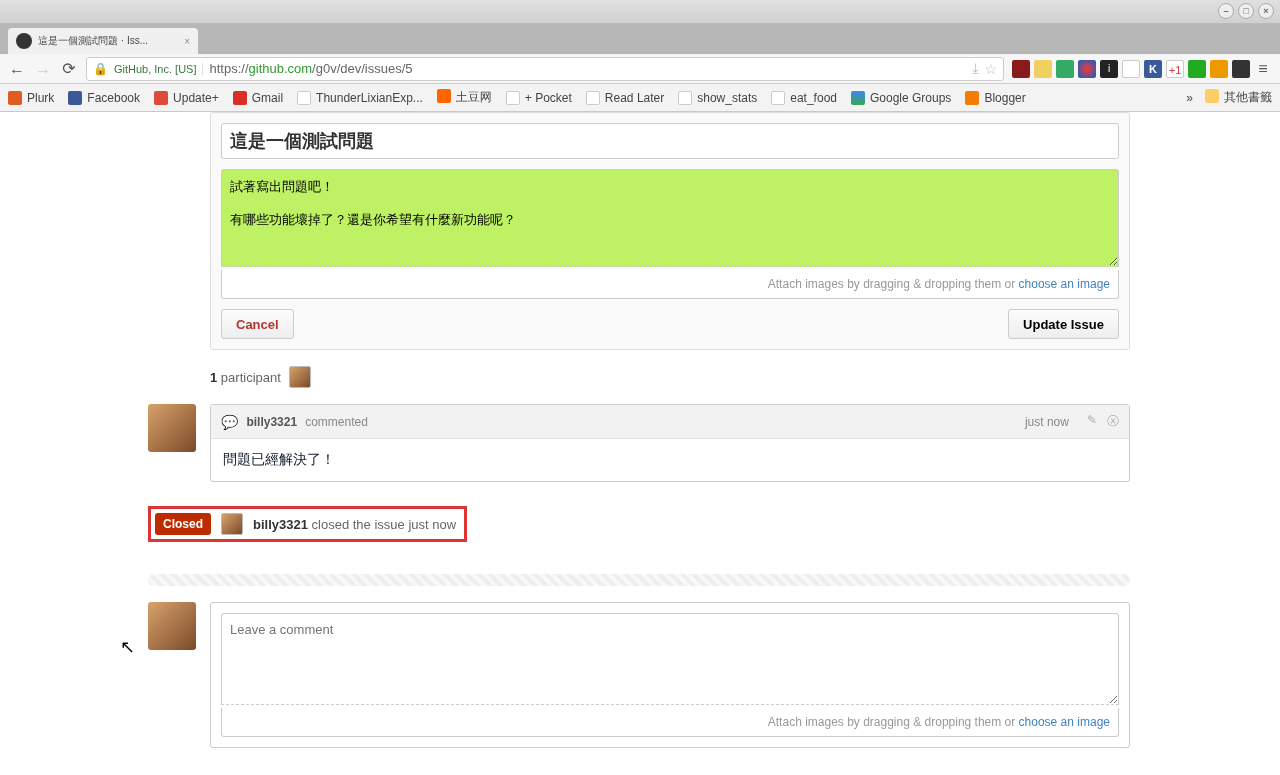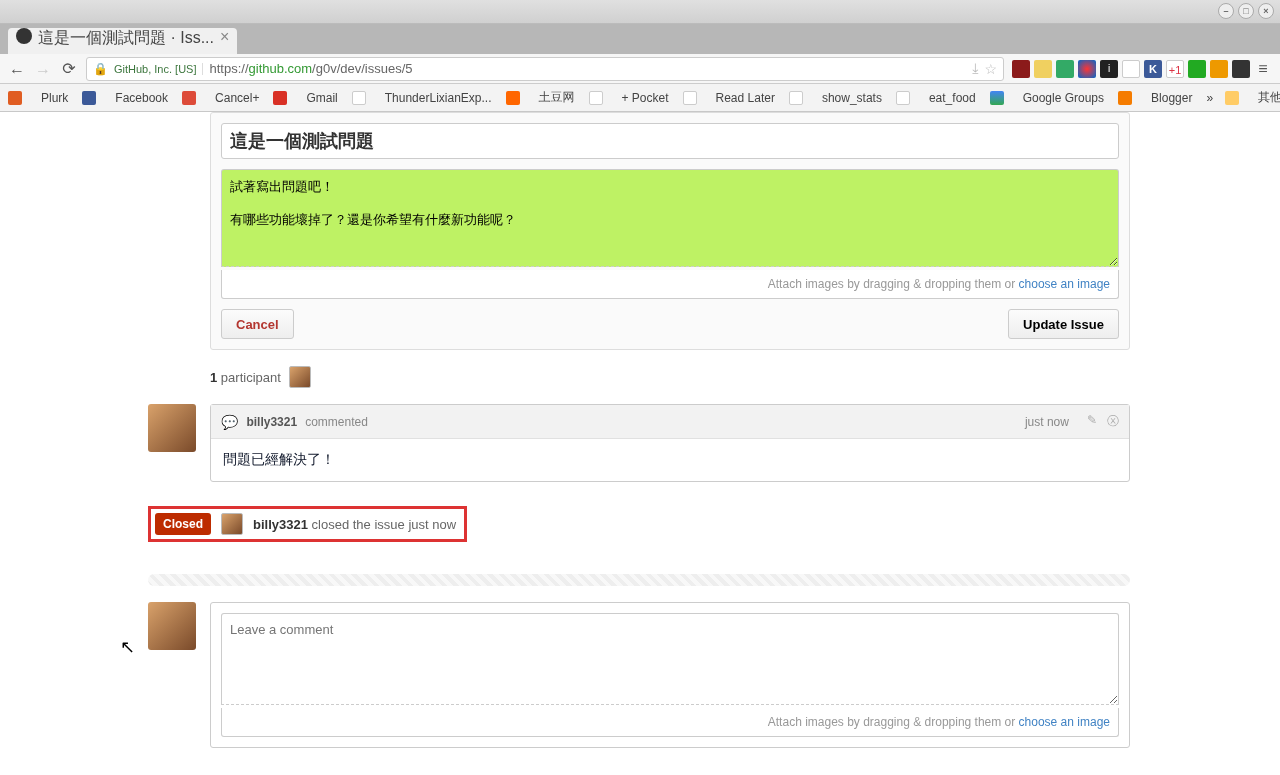--- a/index.html
+++ b/index.html
@@ -2,36 +2,36 @@
 <html><head>
 <meta charset="utf-8">
 <style>
   * { box-sizing: border-box; margin: 0; padding: 0; }
   body { font-family: Helvetica, Arial, sans-serif; font-size: 13px; color: #333; background: #e8e8e8; overflow: hidden; }
   .window { width: 1280px; height: 775px; background: #fff; display: flex; flex-direction: column; }
   .titlebar { height: 24px; background: linear-gradient(#e0e0e0, #d0d0d0); display: flex; align-items: center; justify-content: center; position: relative; font-size: 13px; color: #3a3a3a; font-weight: bold; border-bottom:1px solid #bbb; }
   .titlebar .winbtns { position: absolute; right: 6px; top: 3px; display: flex; gap: 4px; }
   .winbtn { width:16px; height:16px; border:1px solid #aaa; border-radius:8px; font-size:9px; display:flex; align-items:center; justify-content:center; color:#666; background:#eee; }
   .tabstrip { height: 30px; background: #b7b7b7; display: flex; align-items: flex-end; padding: 0 8px; }
-  .tab { height: 26px; min-width: 190px; background: #f0f0f0; border-radius: 4px 4px 0 0; display: flex; align-items: flex-start; padding: 0 8px; gap: 6px; font-size: 16px; color: #444; }
+  .tab { height: 26px; min-width: 190px; background: #f0f0f0; border-radius: 4px 4px 0 0; display: flex; align-items: center; padding: 0 8px; gap: 6px; font-size: 10px; color: #444; }
   .ghicon { width:16px;height:16px;border-radius:50%;background:#333;position:relative;}
   .tab .close { margin-left:auto; color:#888; }
   .navbar { height: 30px; background: #f6f6f6; border-bottom:1px solid #ccc; display:flex; align-items:center; padding:0 8px; gap:8px; }
   .navbtn { width:18px; height:18px; display:flex; align-items:center; justify-content:center; color:#555; font-size:16px; }
   .addrbar { flex:1; height:24px; border:1px solid #ccc; border-radius:3px; background:#fff; display:flex; align-items:center; padding:0 6px; gap:6px; font-size:13px; }
   .lock { color:#3c763d; font-size:12px; }
   .evlabel { background:#fff; color:#3c763d; font-size:11px; border-right:1px solid #ddd; padding-right:6px; }
   .url-host { color:#393; }
   .url-path { color:#666; }
   .addricons { margin-left:auto; display:flex; gap:6px; align-items:center;}
   .staricon { color:#bbb; font-size:14px; }
   .exticons { display:flex; gap:4px; }
   .ext { width:18px; height:18px; border-radius:2px; }
   .bookbar { height: 28px; background: #f3f3f3; border-bottom:1px solid #c8c8c8; display:flex; align-items:center; padding:0 8px; gap:14px; font-size:12px; color:#444;}
-  .bm { display:flex; align-items:center; gap:19px; white-space:nowrap;}
+  .bm { display:flex; align-items:flex-start; gap:5px; white-space:nowrap;}
   .bmicon { width:14px; height:14px; display:inline-block; border-radius:2px;}
   .bm-more { margin-left:auto; display:flex; gap:12px; align-items:center;}
   .content { flex:1; background:#fff; overflow-y:scroll; position:relative;}
   .content-inner { width: 980px; margin: 0 auto; padding: 0 0 30px 0;}
   .issue-main { margin-left: 60px; }
   .edit-box { border:1px solid #ddd; border-radius:3px; background:#fafafa; padding:10px; }
   .title-input { width:100%; height:36px; border:1px solid #ccc; border-radius:3px; padding:6px 8px; font-size:18px; font-weight:bold; color:#333; background:#fff; }
   .body-input { width:100%; height:98px; margin-top:10px; border:1px solid #ccc; border-bottom:1px dashed #ccc; border-radius:3px 3px 0 0; padding:8px; font-size:13px; font-family:Liberation Mono, monospace; resize:vertical; background:#bef264;}
   .attach-hint { border:1px solid #ccc; border-top:none; border-radius:0 0 3px 3px; padding:7px 8px; font-size:12px; color:#999; background:#fff;text-align:right;}
   .attach-hint a { color:#4183c4; text-decoration:none;}
@@ -125,21 +125,21 @@
     <span class="bm">
         <span class="bmicon" style="background:#e05d22"></span>
         <span>Plurk</span>
       </span>
     <span class="bm">
         <span class="bmicon" style="background:#3b5998"></span>
         <span>Facebook</span>
       </span>
     <span class="bm">
         <span class="bmicon" style="background:#dd4b39"></span>
-        <span>Cancel+</span>
+        <span>Update+</span>
       </span>
     <span class="bm">
         <span class="bmicon" style="background:#d93025"></span>
         <span>Gmail</span>
       </span>
     <span class="bm">
         <span class="bmicon" style="background:#fff;border:1px solid #ccc"></span>
         <span>ThunderLixianExp...</span>
       </span>
     <span class="bm">

